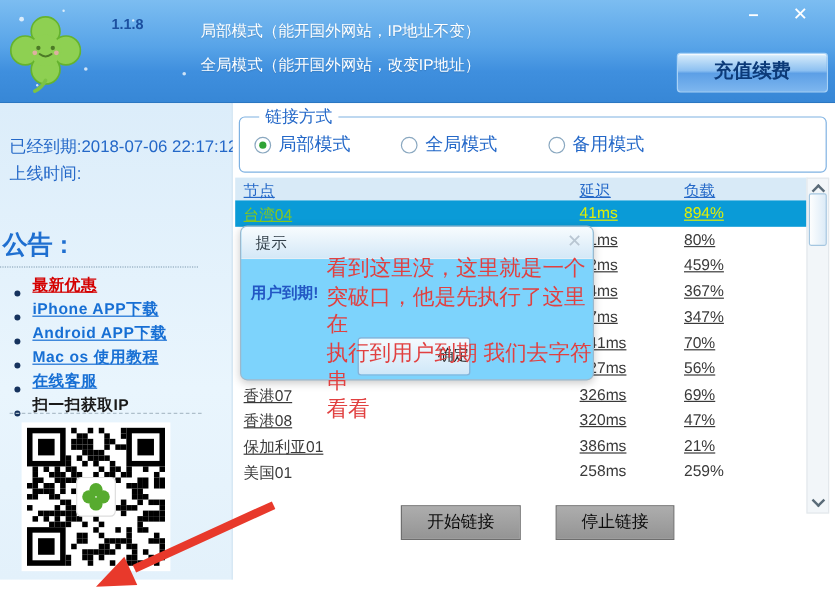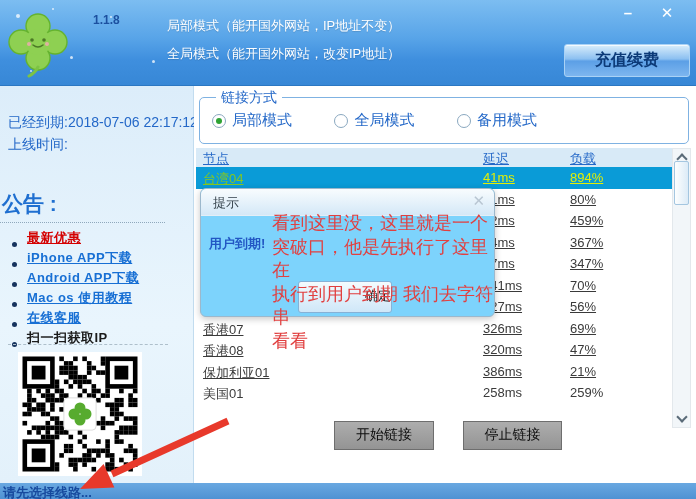--- a/index.html
+++ b/index.html
@@ -496,23 +496,20 @@
     <div class="vscroll">
       <span class="chev up"></span>
       <span class="chev down"></span>
       <span class="thumb"></span>
     </div>
 
     <div class="gbtn start">开始链接</div>
     <div class="gbtn stop">停止链接</div>
   </div>
 
-  <div class="statusbar">
-    <span class="status-text">请先选择线路...</span>
-  </div>
 
   <div class="dialog">
     <div class="dlg-title">
       <span class="dlg-title-text">提示</span>
       <span class="dlg-close">✕</span>
     </div>
     <div class="dlg-msg">用户到期!</div>
     <div class="dlg-ok">确定</div>
   </div>
 

